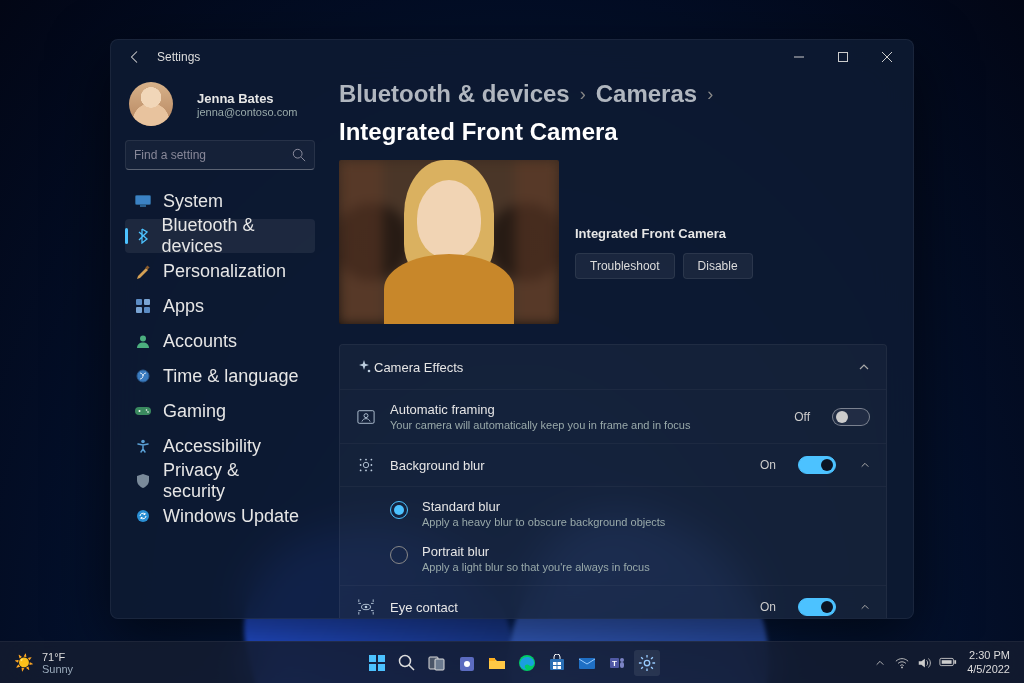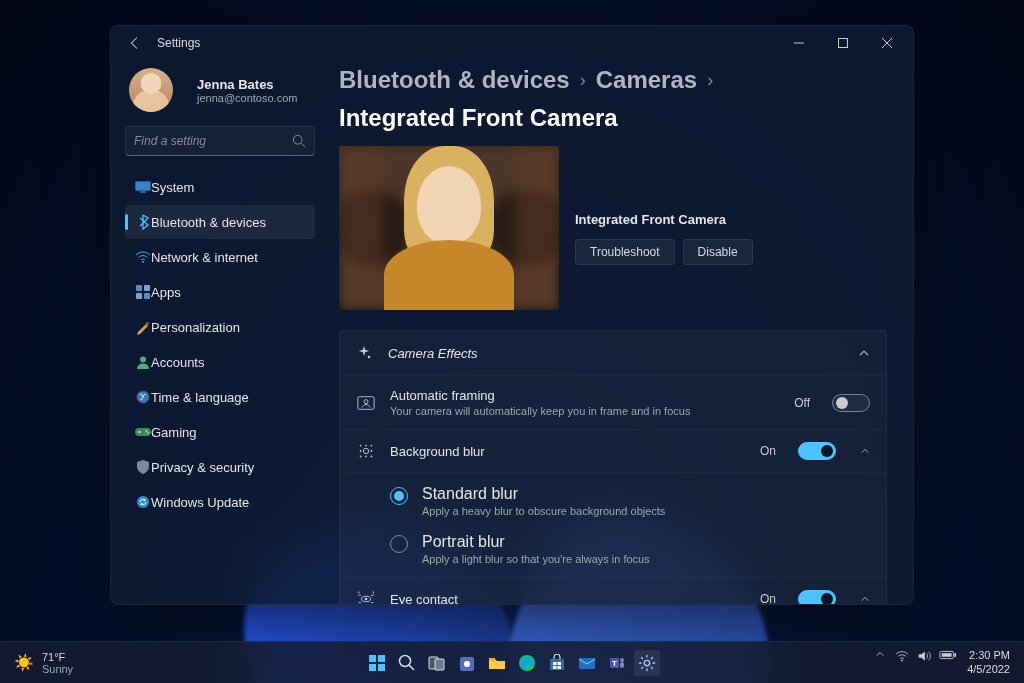--- a/index.html
+++ b/index.html
@@ -18,21 +18,21 @@
   content: ""; position: absolute; bottom: -100px; width: 260px; height: 260px;
   background: linear-gradient(135deg, #2a5fff 0%, #1a3a8a 100%);
   border-radius: 40% 60% 50% 50%;
   filter: blur(2px);
 }
 .bg-bloom::before { left: 40px; transform: rotate(-15deg); }
 .bg-bloom::after { right: 40px; transform: rotate(20deg); background: linear-gradient(135deg, #4a7fff 0%, #1a3a8a 100%); }
 
 
 .window {
-  position: absolute; left: 110px; top: 25px;
+  position: absolute; left: 110px; top: 39px;
   width: 804px; height: 580px;
   background: rgba(14, 26, 50, 0.88);
   backdrop-filter: blur(20px);
   border: 1px solid rgba(255,255,255,0.06);
   border-radius: 8px;
   box-shadow: 0 20px 60px rgba(0,0,0,0.6);
   color: #e6e6e6;
   display: flex; flex-direction: column;
   overflow: hidden;
 }
@@ -55,27 +55,27 @@
 .profile .name { font-size: 13px; font-weight: 600; }
 .profile .email { font-size: 11px; color: #9aa; }
 
 .search {
   display:flex; align-items:center; height: 30px;
   background: rgba(255,255,255,0.04);
   border: 1px solid rgba(255,255,255,0.08);
   border-bottom: 1px solid rgba(255,255,255,0.3);
   border-radius: 4px; padding: 0 8px; margin-bottom: 14px;
 }
-.search input { flex:1; background:transparent; border:none; outline:none; color:#ddd; font-size:12px;font-style:italic; }
+.search input { flex:1; background:transparent; border:none; outline:none; color:#ddd; font-size:12px; }
 .search input::placeholder { color:#889; }
 
 .nav { display:flex; flex-direction:column; gap:1px; }
 .nav-item {
-  display:flex; align-items:center; height:34px; padding:0 10px;
-  border-radius: 4px; font-size: 13px; cursor:pointer; position:relative;
+  display:flex; align-items:center; gap:12px; height:34px; padding:0 10px;
+  border-radius: 4px; font-size: 18px; cursor:pointer; position:relative;
 }
 .nav-item.active { background: rgba(255,255,255,0.07); }
 .nav-item.active::before {
   content:""; position:absolute; left:0; top:9px; bottom:9px; width:3px;
   background:#4cc2ff; border-radius:2px;
 }
 .nav-icon { width:16px; height:16px; display:flex; align-items:center; justify-content:center; }
 
 
 .main { flex:1; padding: 6px 26px 16px 16px; overflow-y:auto; }
@@ -125,23 +125,22 @@
   padding: 5px 14px; font-size:12px; background: rgba(255,255,255,0.06);
   border:1px solid rgba(255,255,255,0.08); border-radius:4px; color:#ddd; cursor:pointer;
 }
 
 .panel {
   background: rgba(255,255,255,0.035);
   border:1px solid rgba(255,255,255,0.05);
   border-radius:4px; margin-bottom:3px;
 }
 .expander {
-  display:flex; align-items:center; gap:14px; padding: 14px 16px;
+  display:flex; align-items:center; padding: 14px 16px;
   cursor:pointer;
-  font-style:italic;
 }
 .expander .ico { width:18px; }
 .expander .lbl { flex:1; font-size:13px; }
 .expander .chev { color:#aaa; }
 
 .setting {
   display:flex; align-items:center; gap:14px; padding: 12px 16px;
   border-top:1px solid rgba(255,255,255,0.04);
 }
 .setting .ico { width:20px; display:flex; justify-content:center; }
@@ -161,36 +160,36 @@
 .chev-sm { color:#aaa; font-size:11px; margin-left:10px; }
 
 .radio-group { border-top:1px solid rgba(255,255,255,0.04); padding: 4px 0; }
 .radio-row { display:flex; gap:14px; padding:8px 16px 8px 50px; align-items:flex-start; }
 .radio {
   width:18px; height:18px; border-radius:50%; border:1px solid #888; flex-shrink:0;
   display:flex; align-items:center; justify-content:center; margin-top:2px;
 }
 .radio.checked { border-color:#4cc2ff; }
 .radio.checked::after { content:""; width:10px; height:10px; background:#4cc2ff; border-radius:50%; }
-.radio-row .t { font-size:16px; }
+.radio-row .t { font-size:13px; }
 .radio-row .d { font-size:11px; color:#9aa; margin-top:2px; }
 
 
 .taskbar {
   position:absolute; left:0; right:0; bottom:0; height:42px;
   background: rgba(20, 28, 48, 0.85);
   backdrop-filter: blur(20px);
   border-top:1px solid rgba(255,255,255,0.05);
   display:flex; align-items:center; color:#ddd;
 }
 .tb-left { display:flex; align-items:center; gap:8px; padding-left:14px; font-size:11px; }
 .tb-left .wico { font-size:16px; }
 .tb-center { position:absolute; left:50%; transform:translateX(-50%); display:flex; gap:4px; }
 .tb-ico { width:26px; height:26px; border-radius:3px; display:flex; align-items:center; justify-content:center; font-size:16px; cursor:pointer; position:relative; }
-.tb-right { margin-left:auto; display:flex; gap:10px; padding-right:14px; font-size:11px; }
+.tb-right { margin-left:auto; display:flex; align-items:center; gap:10px; padding-right:14px; font-size:11px; }
 .tb-right .sys { display:flex; gap:8px; }
 .tb-right .clock { text-align:right; line-height:1.2; }
 
 svg { display:block; }
 </style>
 </head>
 <body>
 
 <div class="bg-bloom"></div>
 
@@ -252,49 +251,40 @@
           <div class="nav-item active">
             <span class="nav-icon">
               <svg width="12" height="16" viewBox="0 0 12 16">
                 <path d="M6 1v14l5-4L3 4m0 8l8-8-5-3" stroke="#4cc2ff" fill="none" stroke-width="1.3"></path>
               </svg>
             </span>
             <span>Bluetooth &amp; devices</span>
           </div>
           <div class="nav-item">
             <span class="nav-icon">
-              <svg width="16" height="14" viewBox="0 0 16 14">
-                <path d="M1 5c4-4 10-4 14 0M3.5 7.5c2.5-2.5 6.5-2.5 9 0M6 10c1.2-1.2 2.8-1.2 4 0" stroke="#3bb7e0" fill="none"></path>
-                <circle cx="8" cy="12" r="1" fill="#3bb7e0"></circle>
-              </svg>
-            </span>
-            <span>Network &amp; internet</span>
+              <svg width="16" height="16" viewBox="0 0 16 16">
+                <path d="M3 13l8-8 2 2-8 8-3 1z" fill="#d4a054"></path>
+                <rect x="11" y="3" width="3" height="3" transform="rotate(45 12.5 4.5)" fill="#8a5a2a"></rect>
+              </svg>
+            </span>
+            <span>Personalization</span>
           </div>
           <div class="nav-item">
             <span class="nav-icon">
               <svg width="14" height="14">
                 <rect x="0" y="0" width="6" height="6" rx="1" fill="#5b8bc4"></rect>
                 <rect x="8" y="0" width="6" height="6" rx="1" fill="#7aa4d4"></rect>
                 <rect x="0" y="8" width="6" height="6" rx="1" fill="#7aa4d4"></rect>
                 <rect x="8" y="8" width="6" height="6" rx="1" fill="#5b8bc4"></rect>
               </svg>
             </span>
             <span>Apps</span>
           </div>
           <div class="nav-item">
             <span class="nav-icon">
-              <svg width="16" height="16" viewBox="0 0 16 16">
-                <path d="M3 13l8-8 2 2-8 8-3 1z" fill="#d4a054"></path>
-                <rect x="11" y="3" width="3" height="3" transform="rotate(45 12.5 4.5)" fill="#8a5a2a"></rect>
-              </svg>
-            </span>
-            <span>Personalization</span>
-          </div>
-          <div class="nav-item">
-            <span class="nav-icon">
               <svg width="14" height="14" viewBox="0 0 14 14">
                 <circle cx="7" cy="4.5" r="3" fill="#4caf7f"></circle>
                 <path d="M1 14c0-3.5 2.7-5.5 6-5.5s6 2 6 5.5z" fill="#4caf7f"></path>
               </svg>
             </span>
             <span>Accounts</span>
           </div>
           <div class="nav-item">
             <span class="nav-icon">
               <svg width="14" height="14" viewBox="0 0 14 14">
@@ -307,20 +297,29 @@
           <div class="nav-item">
             <span class="nav-icon">
               <svg width="16" height="12" viewBox="0 0 16 12">
                 <rect x="0" y="2" width="16" height="8" rx="4" fill="#3a8a5f"></rect>
                 <circle cx="4.5" cy="6" r="1" fill="#fff"></circle>
                 <circle cx="11.5" cy="5" r="0.8" fill="#fff"></circle>
                 <circle cx="13" cy="7" r="0.8" fill="#fff"></circle>
               </svg>
             </span>
             <span>Gaming</span>
+          </div>
+          <div class="nav-item">
+            <span class="nav-icon">
+              <svg width="14" height="14" viewBox="0 0 14 14">
+                <circle cx="7" cy="2.5" r="1.8" fill="#5a9fd4"></circle>
+                <path d="M2 5l5 1 5-1M7 6v4m-2 3l2-3 2 3" stroke="#5a9fd4" stroke-width="1.5" fill="none" stroke-linecap="round"></path>
+              </svg>
+            </span>
+            <span>Accessibility</span>
           </div>
           <div class="nav-item">
             <span class="nav-icon">
               <svg width="12" height="14" viewBox="0 0 12 14">
                 <path d="M6 0l6 2v4c0 4-2.5 6.5-6 8-3.5-1.5-6-4-6-8V2z" fill="#7a8a9a"></path>
               </svg>
             </span>
             <span>Privacy &amp; security</span>
           </div>
           <div class="nav-item">

